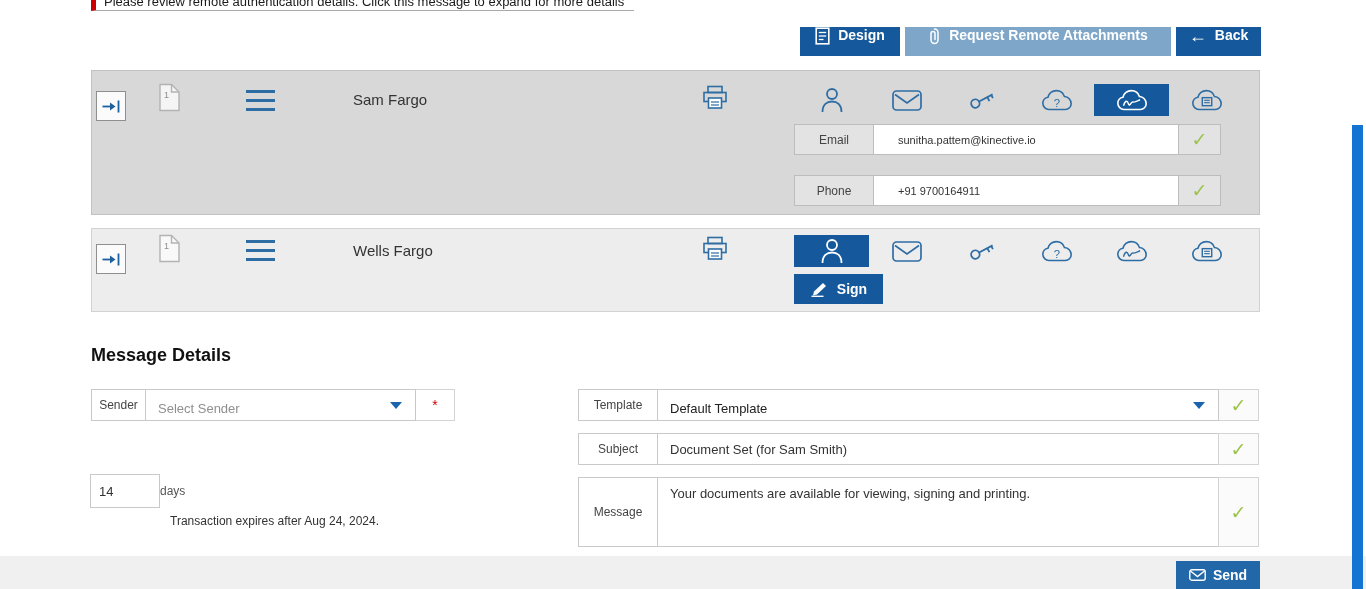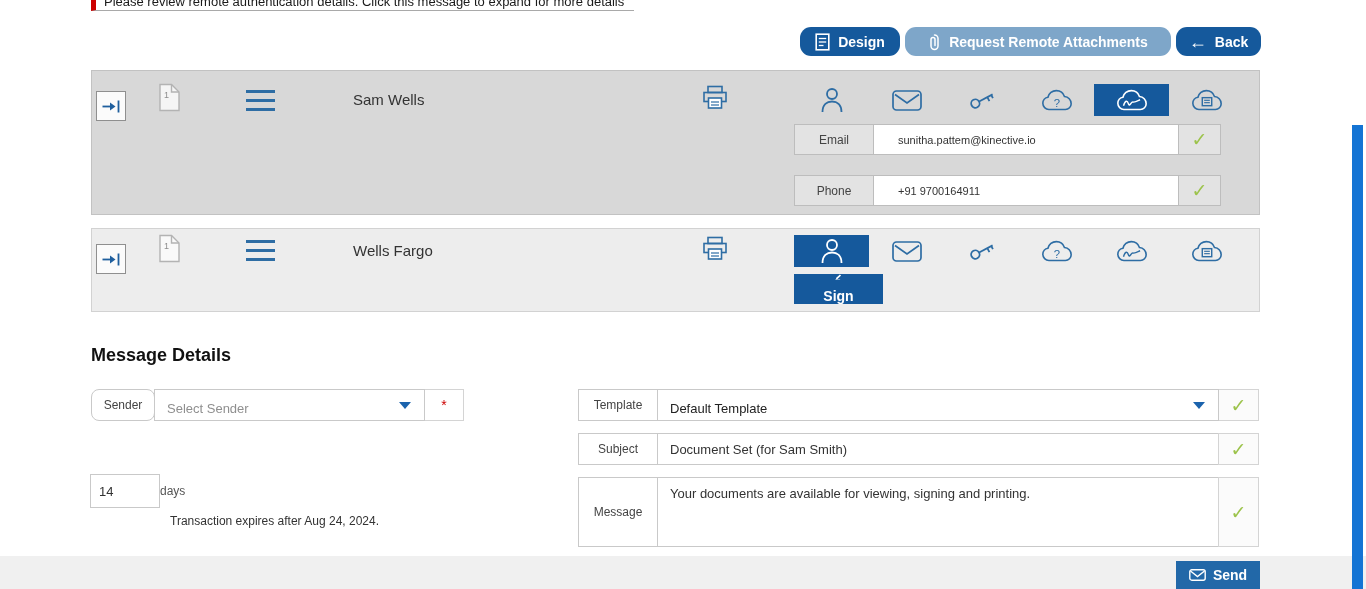--- a/index.html
+++ b/index.html
@@ -15,22 +15,22 @@
   .alert {
     position:absolute; left:91px; top:0; height:11px; overflow:hidden;
     border-left:5px solid #cc0000; border-bottom:1px solid #a9a9a9;
     padding:0 10px 0 8px; white-space:nowrap;
   }
   .alert .txt { display:block; margin-top:-6px; font-size:13px; color:#1a1a1a; }
 
   
   .btn {
     position:absolute; top:27px; height:29px;
-    display:flex; align-items:center; justify-content:center; gap:8px;
-    color:#fff; font-size:14px; font-weight:700; cursor:pointer;border-radius:11px;
+    display:flex; justify-content:center; gap:8px;
+    color:#fff; font-size:14px; font-weight:700; cursor:pointer;
   }
   .btn.dark  { background:#15599c; }
   .btn.light { background:#7ea6c9; }
   #btn-design  { left:800px;  width:100px; }
   #btn-request { left:905px;  width:266px; }
   #btn-back    { left:1176px; width:85px; }
 
   
   .row { position:absolute; left:91px; width:1169px; }
   #row1 { top:70px;  height:145px; background:#d8d8d8; border:1px solid #c2c2c2; }
@@ -107,21 +107,21 @@
     display:flex; align-items:center; justify-content:center;
     color:#cc0000; font-size:14px; background:#fff;
   }
   .placeholder { color:#8f8f8f; }
   .value-dark { color:#222; }
 
   #grp-sender   { left:91px;  top:389px; height:32px; }
   #grp-template { left:578px; top:389px; height:32px; }
   #grp-subject  { left:578px; top:433px; height:32px; }
   #grp-message  { left:578px; top:477px; height:70px; }
-  #grp-sender .glabel { width:64px;border-radius:8px; }
+  #grp-sender .glabel { width:55px; }
   #grp-sender .select { width:271px; }
   #grp-template .glabel, #grp-subject .glabel, #grp-message .glabel { width:80px; }
   #grp-template .select { width:562px; }
   #grp-subject .ginput  { width:562px; }
   #grp-message textarea {
     width:562px; height:70px; resize:none; border:1px solid #c9c9c9; margin-left:-1px;
     font-family:"Liberation Sans", sans-serif; font-size:13px; color:#333;
     padding:8px 12px; outline:none;
   }
 
@@ -188,21 +188,21 @@
       <path d="M2 1.5 H13.5 L21 9 V27.5 H2 Z" fill="#f5f5f5" stroke="#b3b3b3" stroke-width="1.4"></path>
       <path d="M13.5 1.5 V9 H21" fill="none" stroke="#b3b3b3" stroke-width="1.4"></path>
       <text x="6" y="14.5" font-size="9" fill="#8d8d8d">1</text>
     </svg>
   </div>
   <div class="drag" style="left:154px; top:88px; top:19px;">
     <span></span>
       <span></span>
       <span></span>
   </div>
-  <div class="name" style="left:261px; top:20px;">Sam Wells</div>
+  <div class="name" style="left:261px; top:20px;">Sam Fargo</div>
   <div class="printer" style="left:610px; top:14px;">
     <svg width="26" height="25" viewBox="0 0 26 25">
       <rect x="6" y="1.5" width="14" height="6" fill="none" stroke="#2e6da4" stroke-width="1.6"></rect>
       <rect x="2" y="7.5" width="22" height="9" fill="none" stroke="#2e6da4" stroke-width="1.6"></rect>
       <rect x="6.5" y="13" width="13" height="10" fill="#ffffff" stroke="#2e6da4" stroke-width="1.6"></rect>
       <line x1="9" y1="17" x2="17" y2="17" stroke="#2e6da4" stroke-width="1.2"></line>
       <line x1="9" y1="20" x2="17" y2="20" stroke="#2e6da4" stroke-width="1.2"></line>
     </svg>
   </div>
 
@@ -337,21 +337,21 @@
     <div class="cell">
       <svg width="34" height="27" viewBox="0 0 36 28">
         <path d="M9.5 23.5 C5.9 23.5 3 20.6 3 17 C3 13.8 5.3 11.1 8.4 10.6 C9.3 6.5 13 3.5 17.3 3.5 C21.3 3.5 24.7 6.1 25.9 9.8 C29.9 10.1 33 13.4 33 17.4 C33 20.8 30.3 23.5 26.9 23.5 Z" fill="none" stroke="currentColor" stroke-width="1.7"></path>
         <rect x="13" y="11" width="10" height="8.5" fill="none" stroke="currentColor" stroke-width="1.5"></rect>
         <line x1="15" y1="13.8" x2="21" y2="13.8" stroke="currentColor" stroke-width="1.2"></line>
         <line x1="15" y1="16.3" x2="21" y2="16.3" stroke="currentColor" stroke-width="1.2"></line>
       </svg>
     </div>
   </div>
 
-  <div class="sign-btn" style="left:702px; top:45px;flex-direction:column;">
+  <div class="sign-btn" style="left:702px; top:45px;">
     <svg width="19" height="15" viewBox="0 0 19 15">
       <path d="M4 9.5 L13 1 L16 4 L7 12.5 L3 13.5 Z" fill="#fff"></path>
       <line x1="1.5" y1="14.3" x2="13.5" y2="14.3" stroke="#fff" stroke-width="1.4"></line>
     </svg>
     <span>Sign</span>
   </div>
 </div>
 
 <div class="heading">Message Details</div>
 

